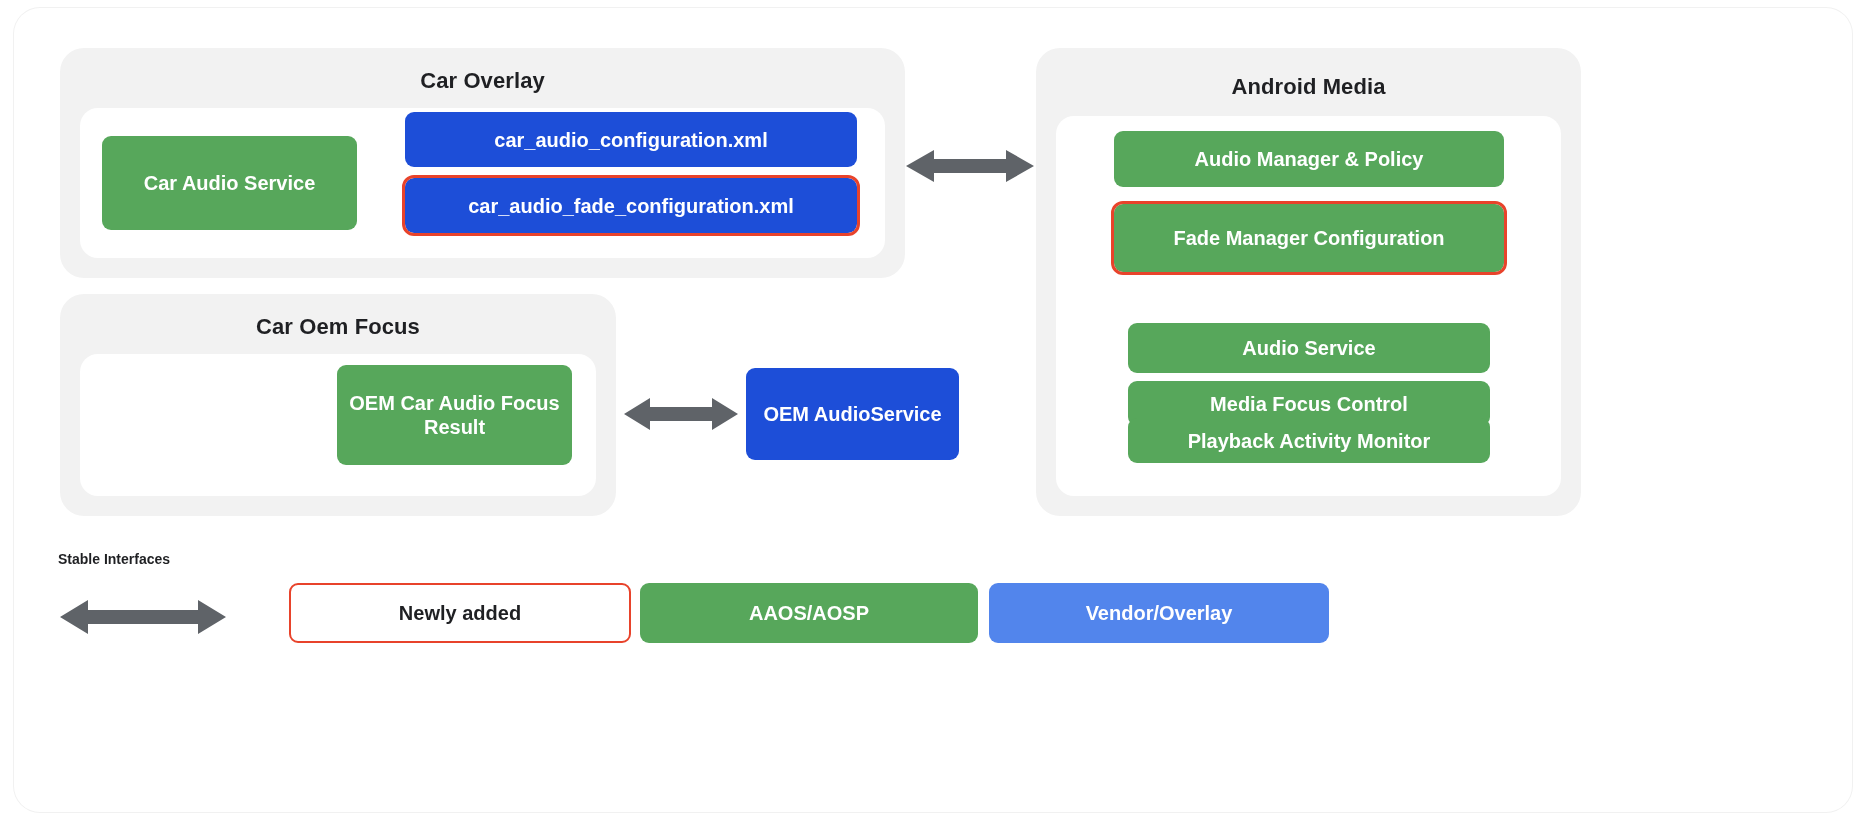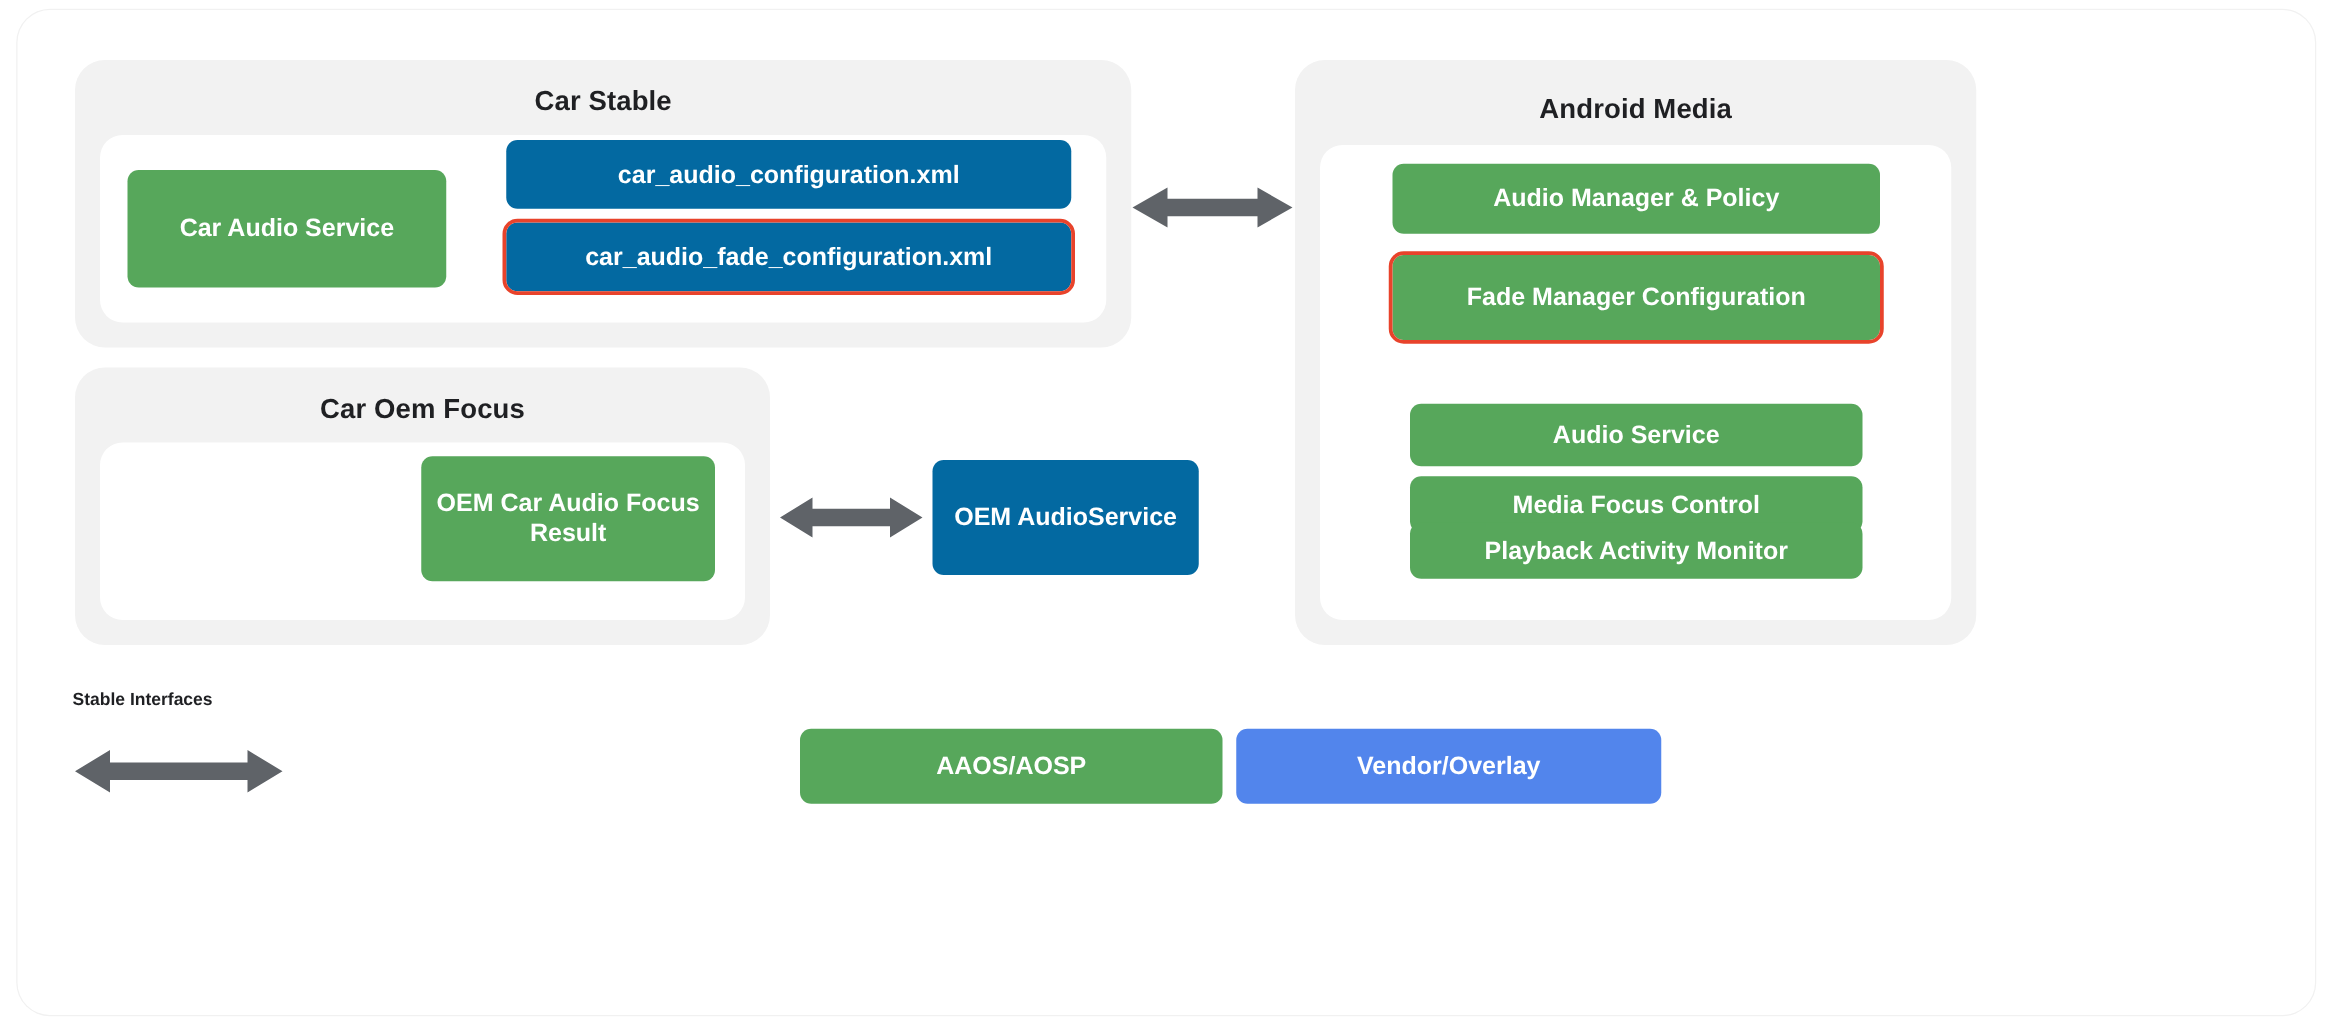--- a/index.html
+++ b/index.html
@@ -59,21 +59,21 @@
     justify-content: center;
     text-align: center;
     border-radius: 9px;
     color: #ffffff;
     font-size: 20px;
     font-weight: 700;
     line-height: 1.2;
     padding: 4px 8px;
   }
   .green  { background: #57a75b; }
-  .blue   { background: #0369a1; }
+  .blue   { background: #1d4ed8; }
   .hl     { outline: 3px solid #e8432b; outline-offset: 0px; border-radius: 9px; }
 
   
   .arrow { position: absolute; }
   .arrow svg { display: block; }
 
   
   .legend-label {
     position: absolute;
     font-size: 14px;
@@ -96,21 +96,21 @@
     color: #1f2023;
   }
 </style>
 </head>
 <body>
 
 <div id="page">
   <div class="canvas">
 
     <div class="group" style="left:46px; top:40px; width:845px; height:230px;">
-      <div class="group-title" style="top:20px;">Car Stable</div>
+      <div class="group-title" style="top:20px;">Car Overlay</div>
       <div class="inner" style="left:20px; top:60px; width:805px; height:150px;">
 
         <div class="node green" style="left:22px; top:28px; width:255px; height:94px;">
           <span>Car Audio Service</span>
         </div>
 
         <div class="node blue" style="left:325px; top:4px; width:452px; height:55px;">
           <span>car_audio_configuration.xml</span>
         </div>
 
@@ -175,20 +175,23 @@
     </div>
 
     <div class="legend-label" style="left:44px; top:543px;">Stable Interfaces</div>
 
     <div class="arrow" style="left:44px; top:587px;">
       <svg width="170" height="44" viewBox="0 0 170 44" aria-hidden="true">
         <path d="M2 22 L30 5 L30 15 L140 15 L140 5 L168 22 L140 39 L140 29 L30 29 L30 39 Z" fill="#5f6368"></path>
       </svg>
     </div>
 
+    <div class="legend-box legend-outline" style="left:275px; top:575px; width:342px; height:60px;">
+      <span>Newly added</span>
+    </div>
 
     <div class="legend-box green" style="left:626px; top:575px; width:338px; height:60px; background:#57a75b;">
       <span>AAOS/AOSP</span>
     </div>
 
     <div class="legend-box blue" style="left:975px; top:575px; width:340px; height:60px; background:#5285ec;">
       <span>Vendor/Overlay</span>
     </div>
 
   </div>

